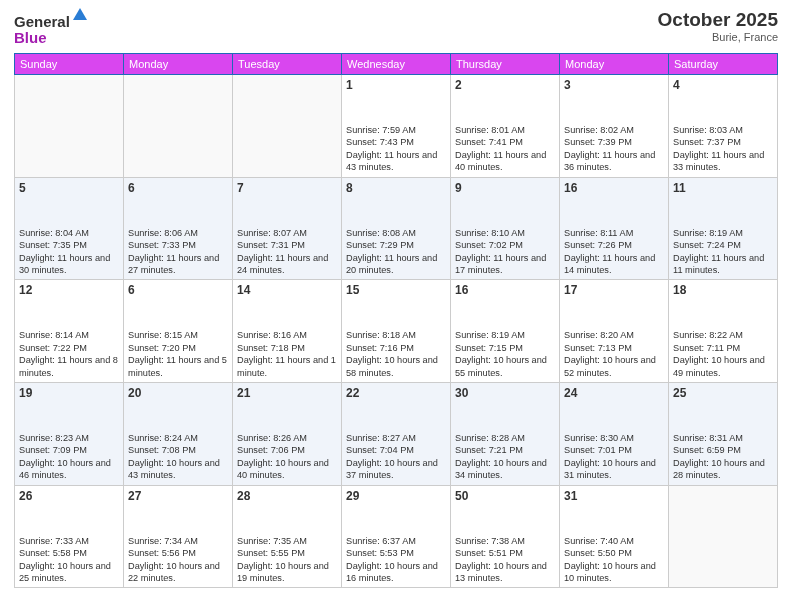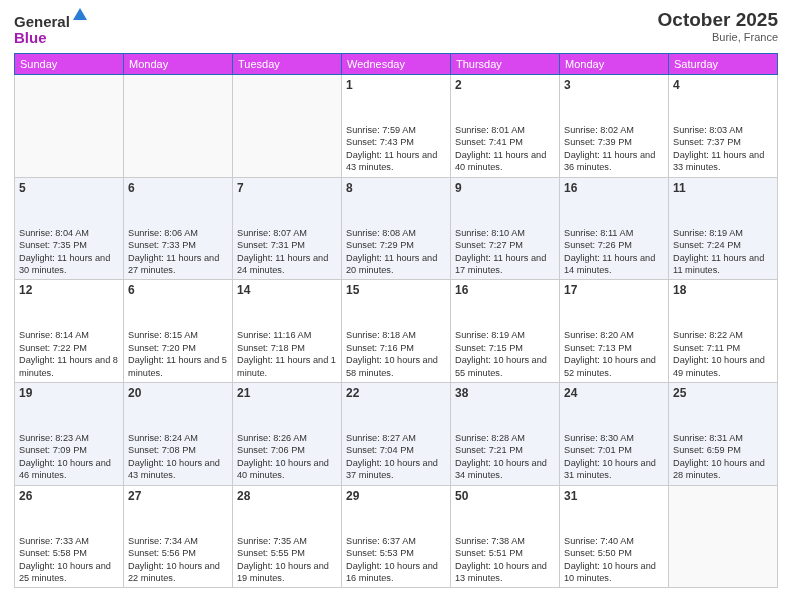--- a/index.html
+++ b/index.html
@@ -184,21 +184,21 @@
           <td>
             <div class="day-number">8</div>
             <div class="day-info">Sunrise: 8:08 AM
 Sunset: 7:29 PM
 Daylight: 11 hours
 and 20 minutes.</div>
           </td>
           <td>
             <div class="day-number">9</div>
             <div class="day-info">Sunrise: 8:10 AM
-Sunset: 7:27 PM
+Sunset: 7:02 PM
 Daylight: 11 hours
 and 17 minutes.</div>
           </td>
           <td>
             <div class="day-number">16</div>
             <div class="day-info">Sunrise: 8:11 AM
 Sunset: 7:26 PM
 Daylight: 11 hours
 and 14 minutes.</div>
           </td>
@@ -220,21 +220,21 @@
           </td>
           <td>
             <div class="day-number">6</div>
             <div class="day-info">Sunrise: 8:15 AM
 Sunset: 7:20 PM
 Daylight: 11 hours
 and 5 minutes.</div>
           </td>
           <td>
             <div class="day-number">14</div>
-            <div class="day-info">Sunrise: 11:16 AM
+            <div class="day-info">Sunrise: 8:16 AM
 Sunset: 7:18 PM
 Daylight: 11 hours
 and 1 minute.</div>
           </td>
           <td>
             <div class="day-number">15</div>
             <div class="day-info">Sunrise: 8:18 AM
 Sunset: 7:16 PM
 Daylight: 10 hours
 and 58 minutes.</div>
@@ -284,21 +284,21 @@
 and 40 minutes.</div>
           </td>
           <td>
             <div class="day-number">22</div>
             <div class="day-info">Sunrise: 8:27 AM
 Sunset: 7:04 PM
 Daylight: 10 hours
 and 37 minutes.</div>
           </td>
           <td>
-            <div class="day-number">38</div>
+            <div class="day-number">30</div>
             <div class="day-info">Sunrise: 8:28 AM
 Sunset: 7:21 PM
 Daylight: 10 hours
 and 34 minutes.</div>
           </td>
           <td>
             <div class="day-number">24</div>
             <div class="day-info">Sunrise: 8:30 AM
 Sunset: 7:01 PM
 Daylight: 10 hours

